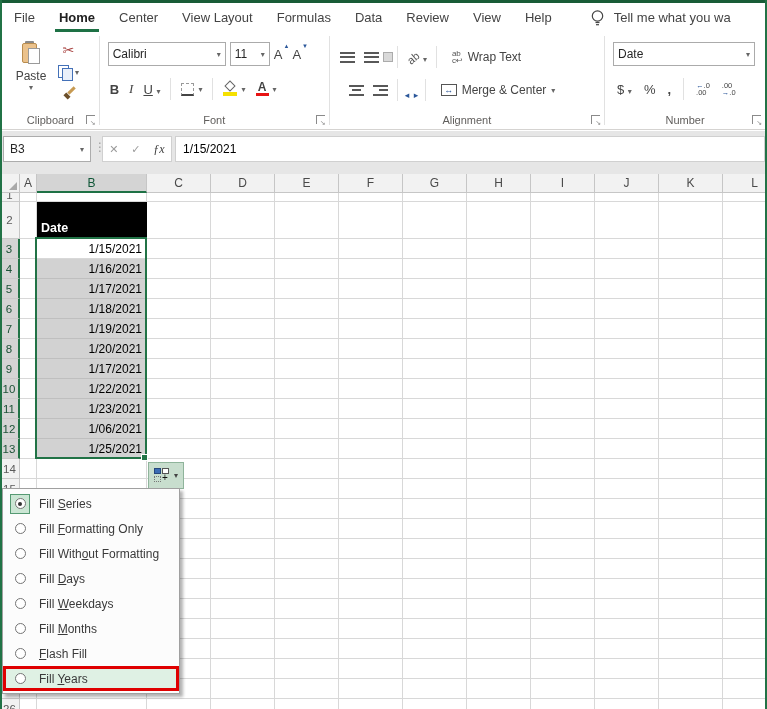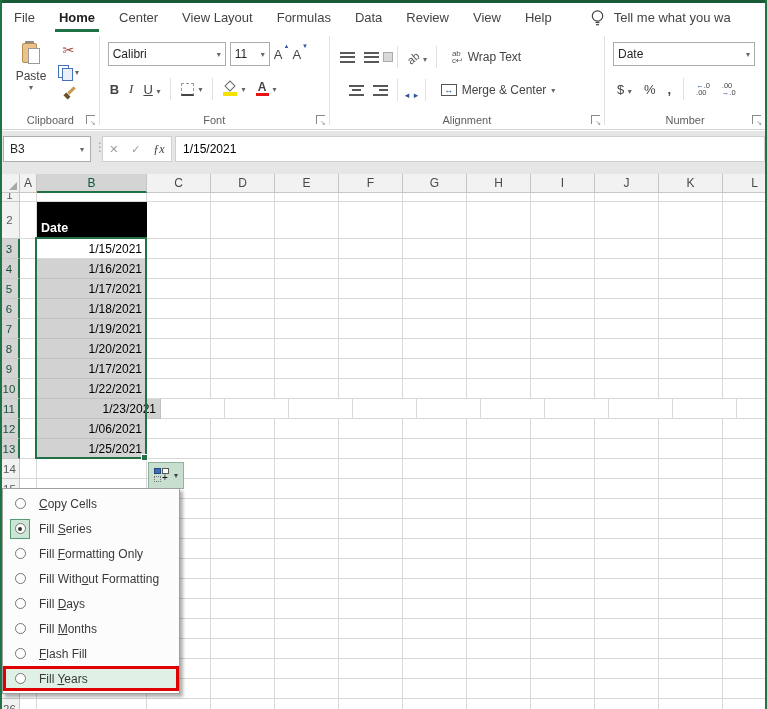--- a/index.html
+++ b/index.html
@@ -476,21 +476,21 @@
         <div class="cell" style="width: 64px;"></div>
         <div class="cell" style="width: 64px;"></div>
         <div class="cell" style="width: 64px;"></div>
         <div class="cell" style="width: 64px;"></div>
         <div class="cell" style="width: 64px;"></div>
         <div class="cell" style="width: 64px;"></div>
       </div>
       <div class="grow-row" style="height: 20px;">
         <div class="rowhdr sel">11</div>
         <div class="cell" style="width: 17px;"></div>
-        <div class="cell datecell selfill" style="width: 124px;">1/23/2021</div>
+        <div class="cell datecell selfill" style="width: 110px;">1/23/2021</div>
         <div class="cell" style="width: 64px;"></div>
         <div class="cell" style="width: 64px;"></div>
         <div class="cell" style="width: 64px;"></div>
         <div class="cell" style="width: 64px;"></div>
         <div class="cell" style="width: 64px;"></div>
         <div class="cell" style="width: 64px;"></div>
         <div class="cell" style="width: 64px;"></div>
         <div class="cell" style="width: 64px;"></div>
         <div class="cell" style="width: 64px;"></div>
         <div class="cell" style="width: 64px;"></div>
@@ -726,26 +726,20 @@
       <span class="afo-ic">
         <span class="sq1"></span>
           <span class="sq2"></span>
           <span class="sq3"></span>
           <span class="plus">+</span>
       </span>
       <span class="arrow">▾</span>
     </div>
     <div id="fill-menu">
         <div class="menu-item">
-          <span class="radio-wrap">
-            <span class="radio"></span>
-          </span>
-          <span class="mlabel"><u>C</u>opy Cells</span>
-        </div>
-        <div class="menu-item">
           <span class="radio-wrap checked">
             <span class="radio on"></span>
           </span>
           <span class="mlabel">Fill <u>S</u>eries</span>
         </div>
         <div class="menu-item">
           <span class="radio-wrap">
             <span class="radio"></span>
           </span>
           <span class="mlabel">Fill <u>F</u>ormatting Only</span>
@@ -759,20 +753,26 @@
         <div class="menu-item">
           <span class="radio-wrap">
             <span class="radio"></span>
           </span>
           <span class="mlabel">Fill <u>D</u>ays</span>
         </div>
         <div class="menu-item">
           <span class="radio-wrap">
             <span class="radio"></span>
           </span>
+          <span class="mlabel">Fill <u>W</u>eekdays</span>
+        </div>
+        <div class="menu-item">
+          <span class="radio-wrap">
+            <span class="radio"></span>
+          </span>
           <span class="mlabel">Fill <u>M</u>onths</span>
         </div>
         <div class="menu-item">
           <span class="radio-wrap">
             <span class="radio"></span>
           </span>
           <span class="mlabel"><u>F</u>lash Fill</span>
         </div>
         <div class="menu-item hl">
           <span class="radio-wrap">

